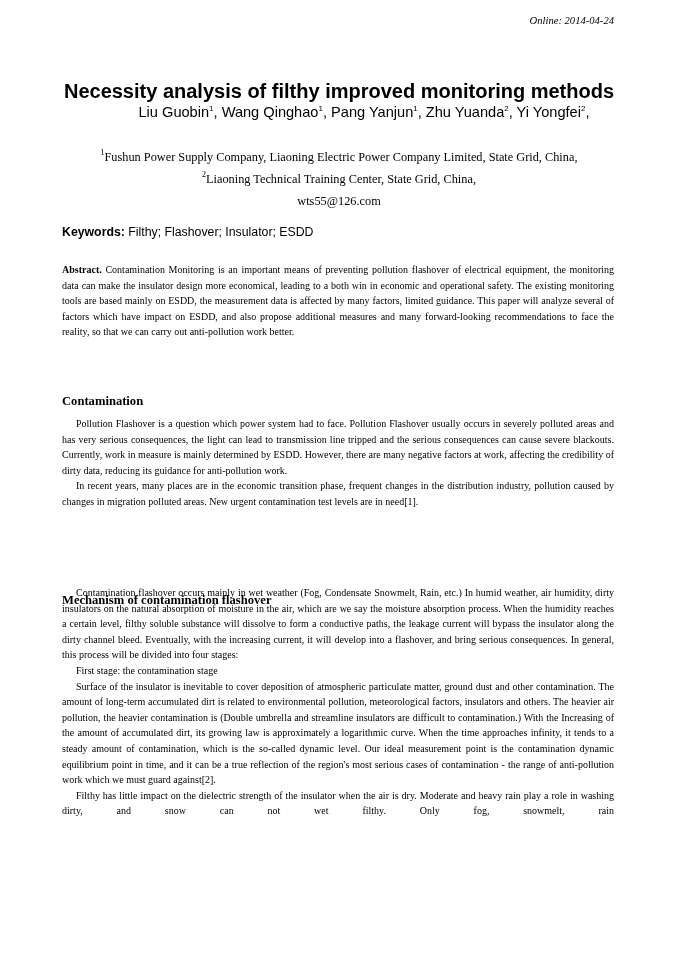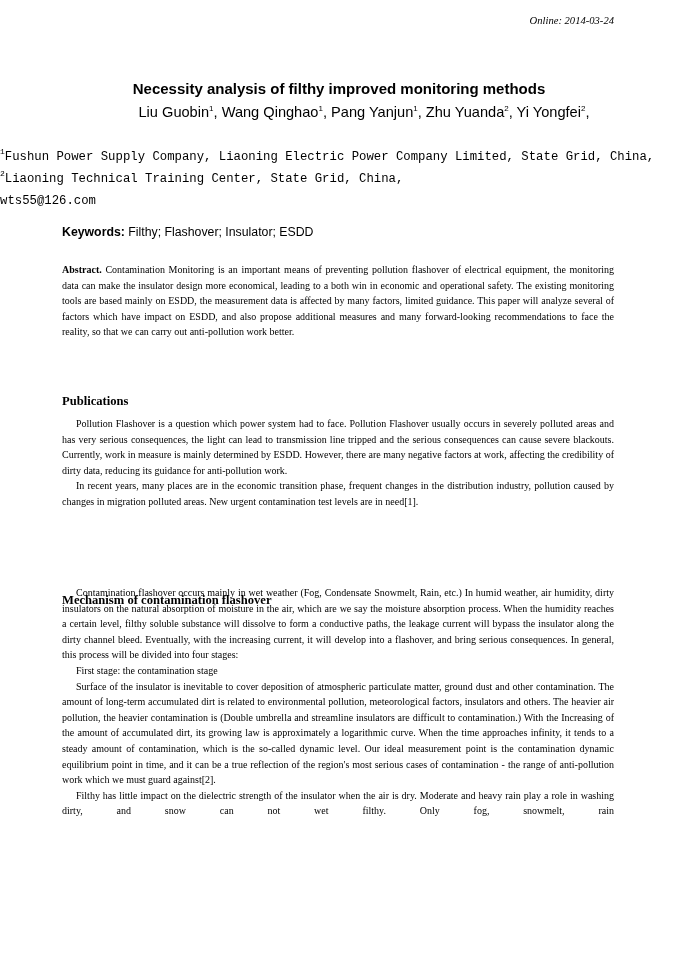--- a/index.html
+++ b/index.html
@@ -1,37 +1,37 @@
 <!DOCTYPE html>
 <html><head>
   <meta charset="utf-8">
   <style>
     html, body { margin: 0; padding: 0; background: #ffffff; }
     body { width: 678px; height: 959px; position: relative; overflow: hidden; color: #000; }
     .page { position: absolute; left: 0; top: 0; width: 678px; height: 959px; }
     .hdr-left { position: absolute; left: 62px; top: 15px; font-family: "Liberation Serif", serif; font-style: italic; font-size: 10.6px; line-height: 11.2px; }
     .hdr-right { position: absolute; right: 64px; top: 15px; font-family: "Liberation Serif", serif; font-style: italic; font-size: 10.6px; line-height: 11.2px; }
-    .title { position: absolute; left: 0; width: 678px; top: 80px; text-align: center; font-family: "Liberation Sans", sans-serif; font-weight: bold; font-size: 15px; }
+    .title { position: absolute; left: 0; width: 678px; top: 80px; text-align: center; font-family: "Liberation Sans", sans-serif; font-weight: bold; font-size: 20px; }
     .authors { position: absolute; left: 0; width: 678px; top: 103px; text-align: center; font-family: "Liberation Sans", sans-serif; font-size: 14.6px; line-height: 18px; padding-left: 25px; }
     .authors sup, .aff sup { font-size: 8px; vertical-align: 6px; line-height: 0; }
-    .aff { position: absolute; left: 0; width: 678px; text-align: left; font-family: Liberation Mono, monospace; font-size: 12.3px; }
+    .aff { position: absolute; left: 0; width: 678px; text-align: center; font-family: Liberation Serif, serif; font-size: 12.3px; }
     .keywords { position: absolute; left: 62px; top: 225px; font-family: "Liberation Sans", sans-serif; font-size: 12.3px; }
     .keywords b { font-weight: bold; }
     .body { position: absolute; left: 62px; width: 552px; font-family: "Liberation Serif", serif; font-size: 10px; line-height: 15.6px; text-align: justify; }
     .body p { margin: 0; }
     .indent { text-indent: 14px; }
     .heading { position: absolute; left: 62px; font-family: "Liberation Serif", serif; font-weight: bold; font-size: 12.6px; }
     .lastline { text-align-last: left; }
   </style>
 </head>
 <body>
 
 <div class="page">
 
-  <div class="hdr-right">Online: 2014-03-24</div>
+  <div class="hdr-right">Online: 2014-04-24</div>
 
   <div class="title">Necessity analysis of filthy improved monitoring methods</div>
 
   <div class="authors">
     <div>
       <span>Liu Guobin</span><sup>1</sup>,
       <span>Wang Qinghao</span><sup>1</sup>,
       <span>Pang Yanjun</span><sup>1</sup>,
       <span>Zhu Yuanda</span><sup>2</sup>,
       <span>Yi Yongfei</span><sup>2</sup>,
@@ -44,21 +44,21 @@
 
   <div class="keywords">
     <b>Keywords:</b>
     <span>Filthy; Flashover; Insulator; ESDD</span>
   </div>
 
   <div class="body" style="top:262px;">
     <p class="lastline"><b>Abstract.</b> <span>Contamination Monitoring is an important means of preventing pollution flashover of electrical equipment, the monitoring data can make the insulator design more economical, leading to a both win in economic and operational safety. The existing monitoring tools are based mainly on ESDD, the measurement data is affected by many factors, limited guidance. This paper will analyze several of factors which have impact on ESDD, and also propose additional measures and many forward-looking recommendations to face the reality, so that we can carry out anti-pollution work better.</span></p>
   </div>
 
-  <div class="heading" style="top:394px;">Publications</div>
+  <div class="heading" style="top:394px;">Contamination</div>
   <div class="body" style="top:416px;">
     <p class="indent lastline">Pollution Flashover is a question which power system had to face. Pollution Flashover usually occurs in severely polluted areas and has very serious consequences, the light can lead to transmission line tripped and the serious consequences can cause severe blackouts.    Currently, work in measure is mainly determined by ESDD.   However, there are many negative factors at work, affecting the credibility of dirty data, reducing its guidance for anti-pollution work.</p>
     <p class="indent lastline">In recent years, many places are in the economic transition phase, frequent changes in the distribution industry, pollution caused by changes in migration polluted areas. New urgent contamination test levels are in need[1].</p>
   </div>
 
   <div class="heading" style="top:593px;">Mechanism of contamination flashover</div>
   <div class="body" style="top:585px;">
     <p class="indent lastline">Contamination flashover occurs mainly in wet weather (Fog, Condensate Snowmelt, Rain, etc.) In humid weather, air humidity, dirty insulators on the natural absorption of moisture in the air, which are we say the moisture absorption process. When the humidity reaches a certain level, filthy soluble substance will dissolve to form a conductive paths, the leakage current will bypass the insulator along the dirty channel bleed.    Eventually, with the increasing current, it will develop into a flashover, and bring serious consequences. In general, this process will be divided into four stages:</p>
     <p class="indent lastline">First stage: the contamination stage</p>
     <p class="indent lastline">Surface of the insulator is inevitable to cover deposition of atmospheric particulate matter, ground dust and other contamination. The amount of long-term accumulated dirt is related to environmental pollution, meteorological factors, insulators and others.   The heavier air pollution, the heavier contamination is (Double umbrella and streamline insulators are difficult to contamination.) With the Increasing of the amount of accumulated dirt, its growing law is approximately a logarithmic curve. When the time approaches infinity, it tends to a steady amount of contamination, which is the so-called dynamic level. Our ideal measurement point is the contamination dynamic equilibrium point in time, and it can be a true reflection of the region's most serious cases of contamination - the range of anti-pollution work which we must guard against[2].</p>

